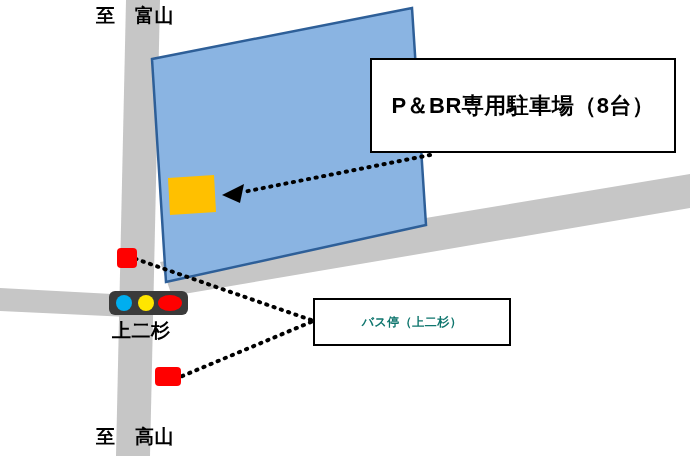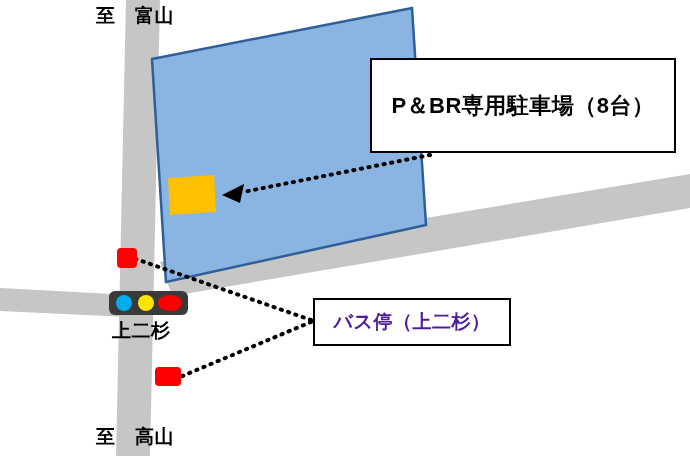--- a/index.html
+++ b/index.html
@@ -73,23 +73,23 @@
     color: #000000;
     letter-spacing: 0.5px;
   }
   #box-busstop {
     left: 313px;
     top: 298px;
     width: 198px;
     height: 48px;
   }
   #box-busstop .box-text {
-    font-size: 19px;
+    font-size: 12px;
     font-weight: 700;
-    color: #4c1d95;
+    color: #0f766e;
     letter-spacing: 0.5px;
   }
 </style>
 </head>
 <body>
 
 <div id="map-root">
 
   <svg id="map-svg" viewBox="0 0 690 456">
 

